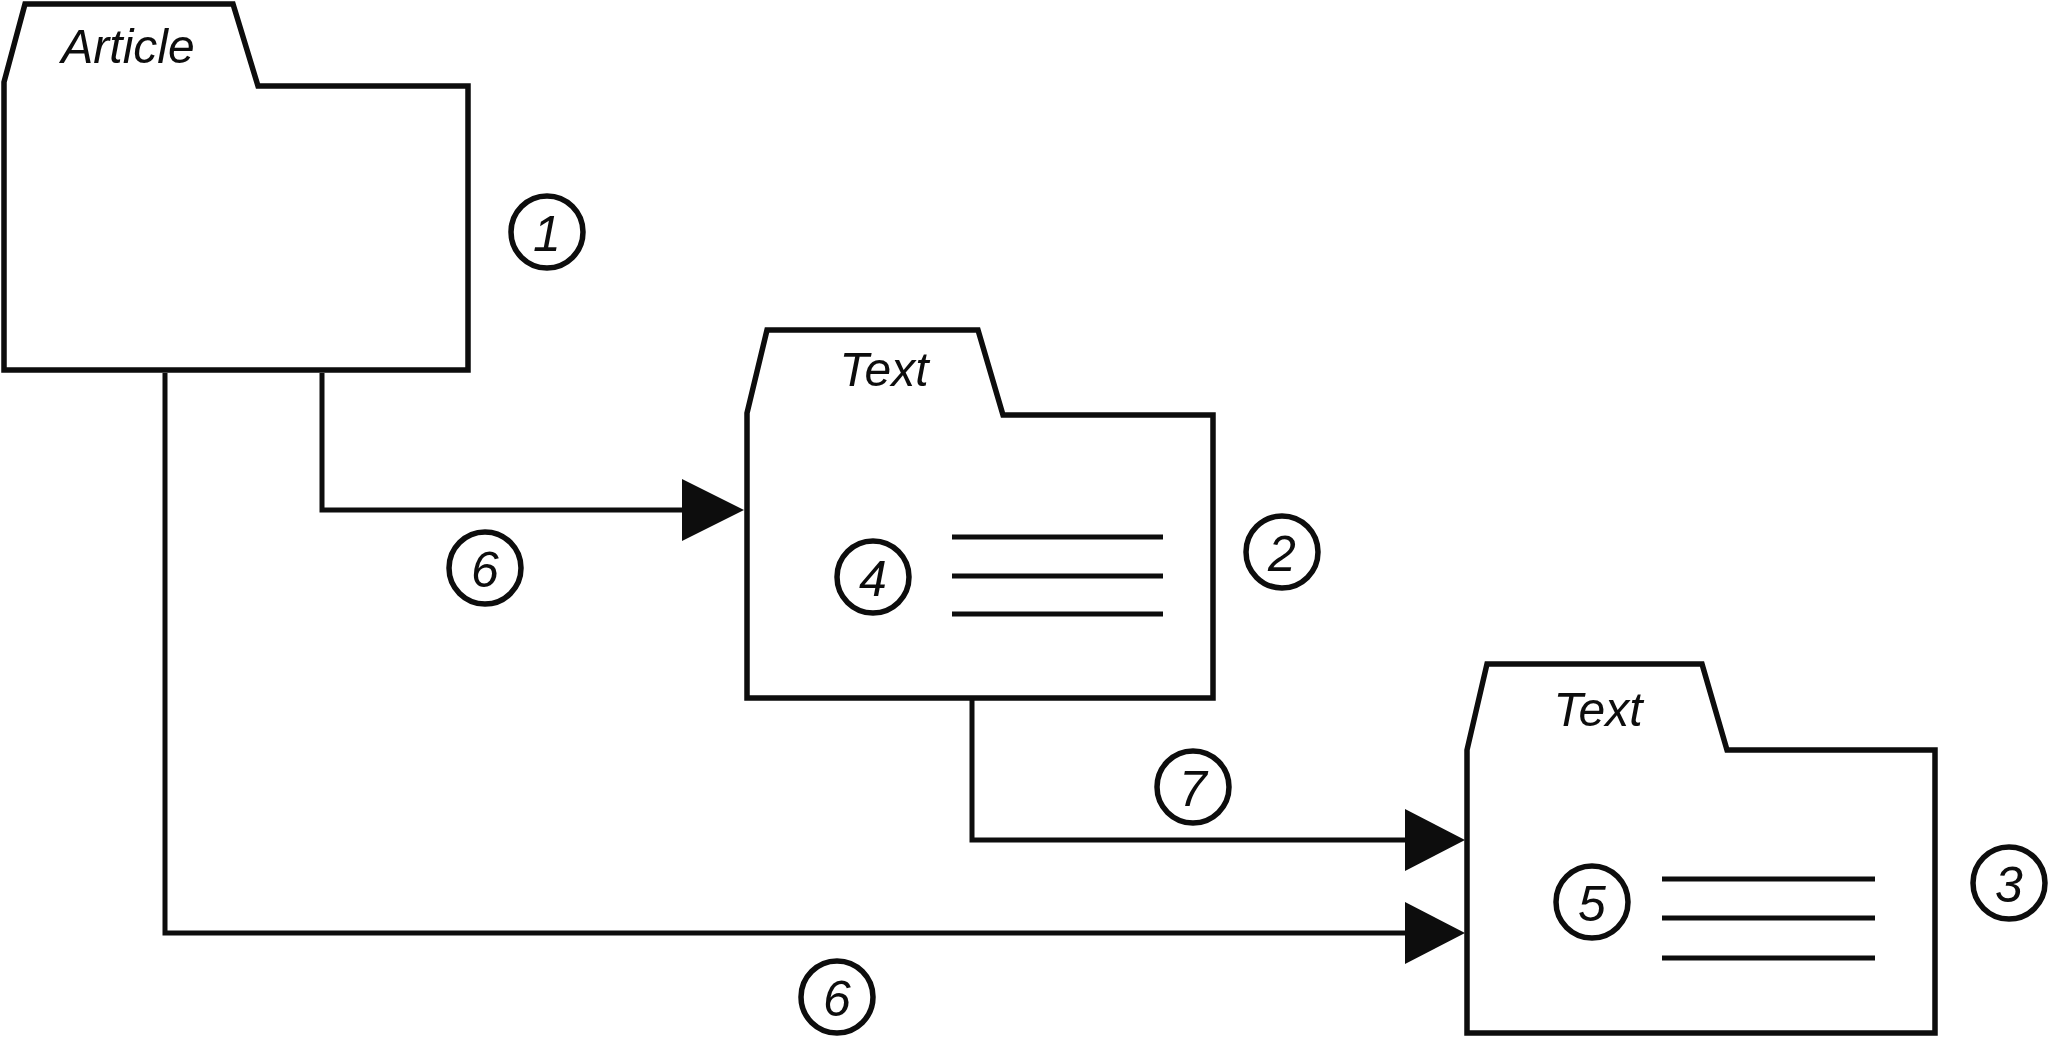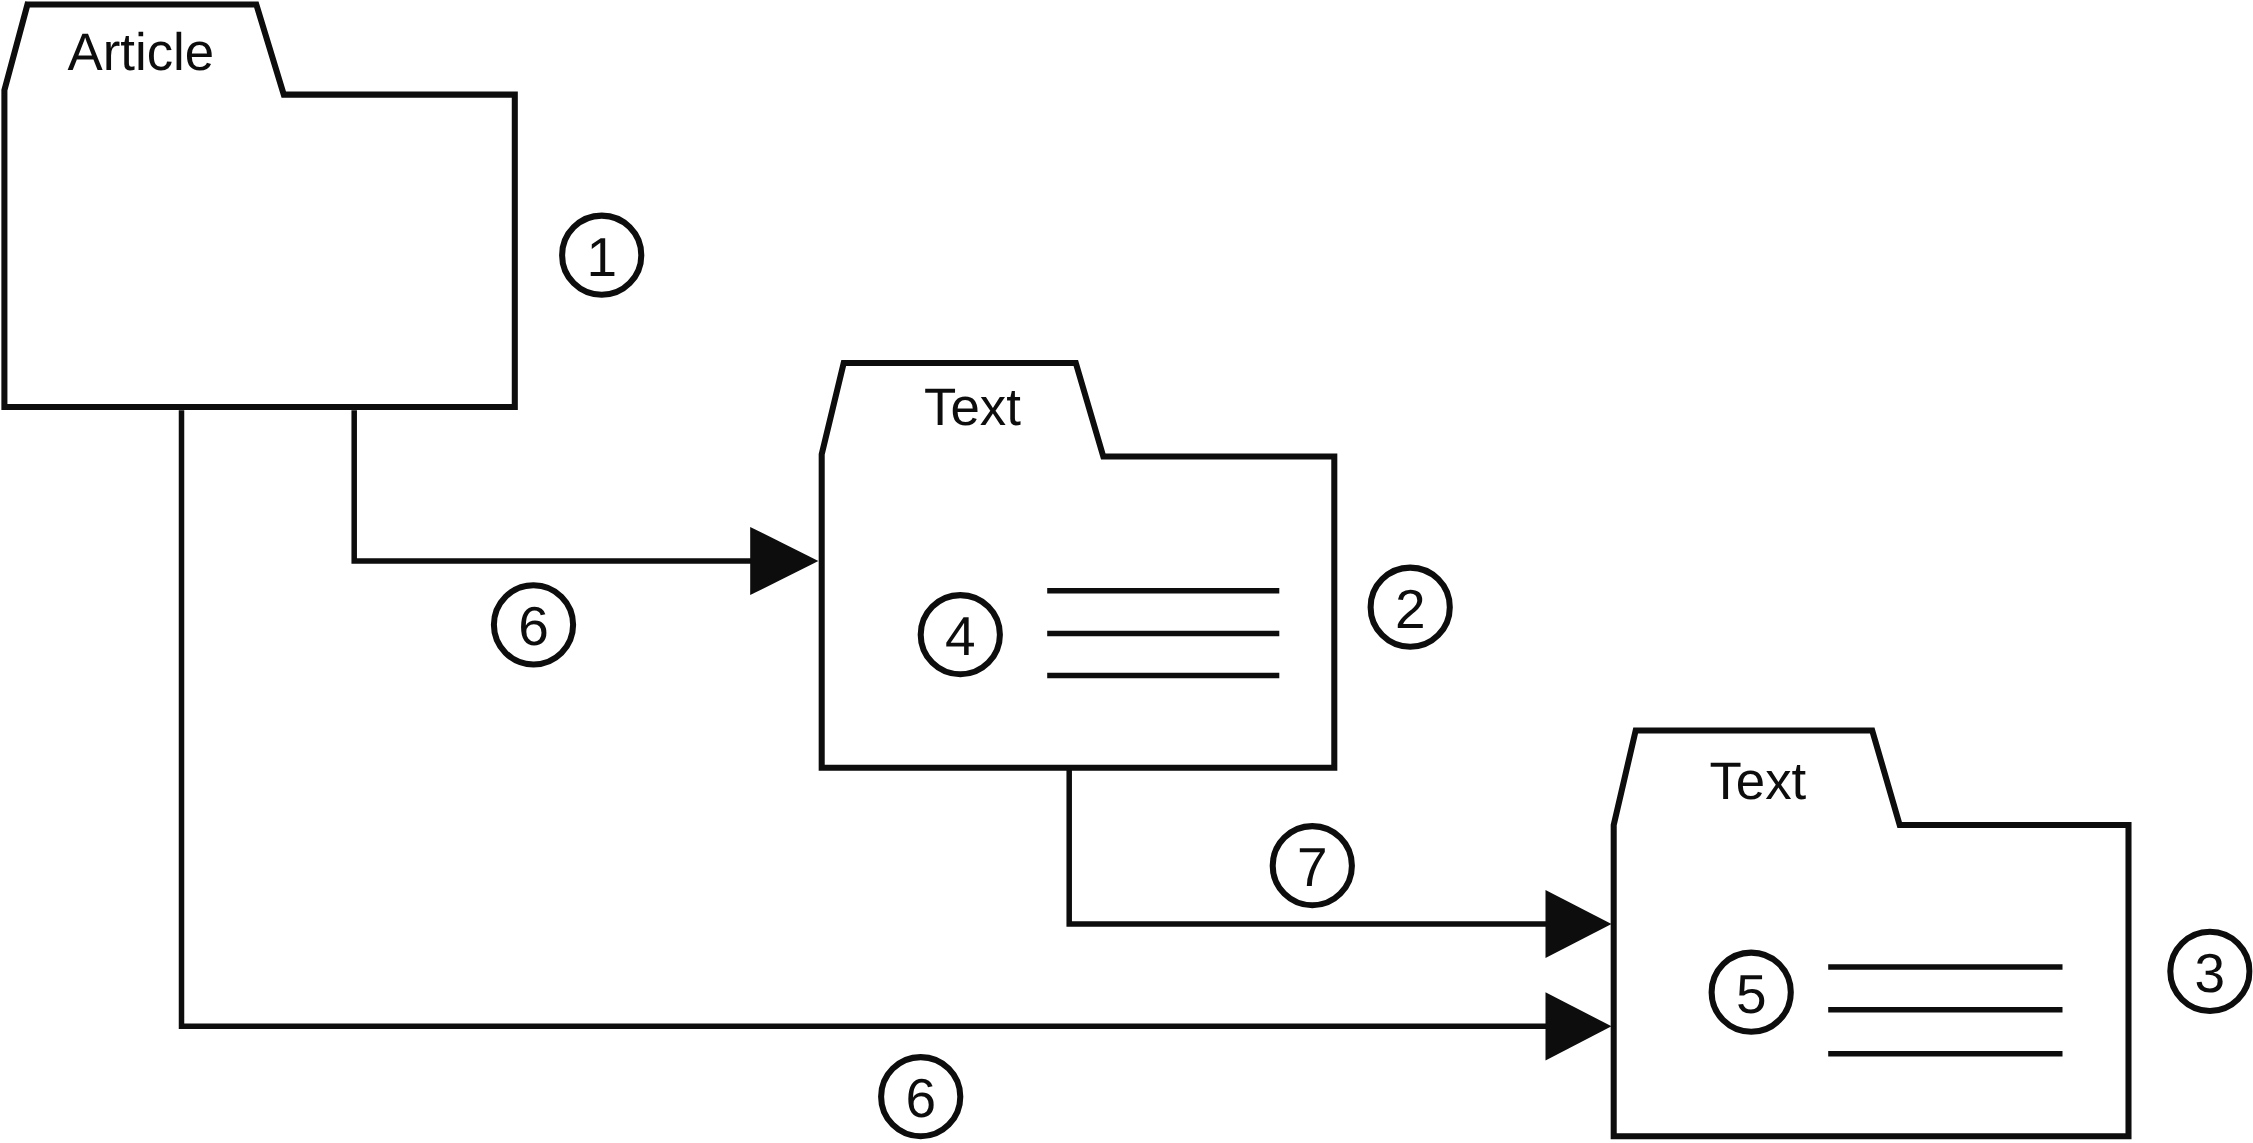--- a/index.html
+++ b/index.html
@@ -11,20 +11,21 @@
     padding: 0;
     background: var(--bg-color);
   }
   .canvas {
     position: relative;
     width: 2048px;
     height: 1039px;
     background: var(--bg-color);
     overflow: hidden;
     font-family: "Liberation Sans", sans-serif;
+    font-style: italic;
   }
   svg { display: block; }
   .folder-shape {
     fill: var(--bg-color);
     stroke: var(--line-color);
     stroke-width: 5.5;
     stroke-linejoin: miter;
   }
   .connector {
     fill: none;

